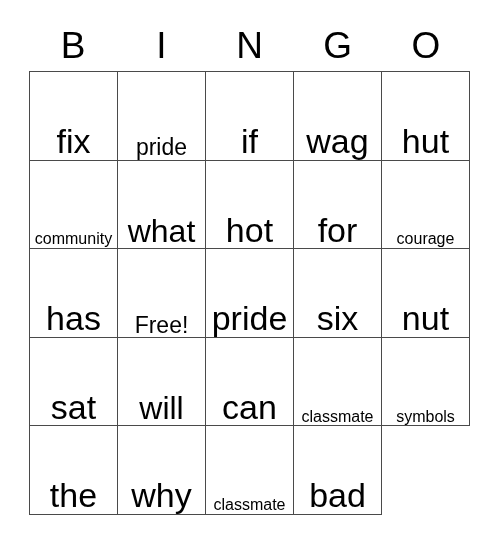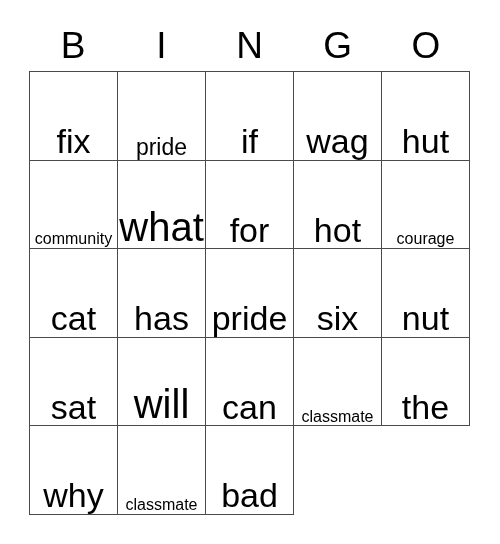--- a/index.html
+++ b/index.html
@@ -64,21 +64,21 @@
     padding: 0 2px;
   }
   .cell-text {
     display: block;
     white-space: nowrap;
     line-height: 1.05;
     color: #000000;
     font-weight: 400;
   }
   .size-xl { font-size: 34px; }
-  .size-lg { font-size: 40px; }
+  .size-lg { font-size: 32px; }
   .size-md { font-size: 23px; }
   .size-sm { font-size: 16px; }
 </style>
 </head>
 <body>
 
 <div id="bingo-card">
 
   <div id="header-row">
       <div class="header-letter">B</div>
@@ -104,33 +104,33 @@
       <div class="cell">
         <span class="cell-text size-xl">hut</span>
       </div>
       <div class="cell">
         <span class="cell-text size-sm">community</span>
       </div>
       <div class="cell">
         <span class="cell-text size-lg">what</span>
       </div>
       <div class="cell">
-        <span class="cell-text size-xl">for</span>
+        <span class="cell-text size-xl">hot</span>
       </div>
       <div class="cell">
-        <span class="cell-text size-xl">hot</span>
+        <span class="cell-text size-xl">for</span>
       </div>
       <div class="cell">
         <span class="cell-text size-sm">courage</span>
       </div>
       <div class="cell">
-        <span class="cell-text size-xl">cat</span>
+        <span class="cell-text size-xl">has</span>
       </div>
       <div class="cell">
-        <span class="cell-text size-xl">has</span>
+        <span class="cell-text size-md">Free!</span>
       </div>
       <div class="cell">
         <span class="cell-text size-xl">pride</span>
       </div>
       <div class="cell">
         <span class="cell-text size-xl">six</span>
       </div>
       <div class="cell">
         <span class="cell-text size-xl">nut</span>
       </div>
@@ -140,20 +140,23 @@
       <div class="cell">
         <span class="cell-text size-lg">will</span>
       </div>
       <div class="cell">
         <span class="cell-text size-xl">can</span>
       </div>
       <div class="cell">
         <span class="cell-text size-sm">classmate</span>
       </div>
       <div class="cell">
+        <span class="cell-text size-sm">symbols</span>
+      </div>
+      <div class="cell">
         <span class="cell-text size-xl">the</span>
       </div>
       <div class="cell">
         <span class="cell-text size-xl">why</span>
       </div>
       <div class="cell">
         <span class="cell-text size-sm">classmate</span>
       </div>
       <div class="cell">
         <span class="cell-text size-xl">bad</span>

